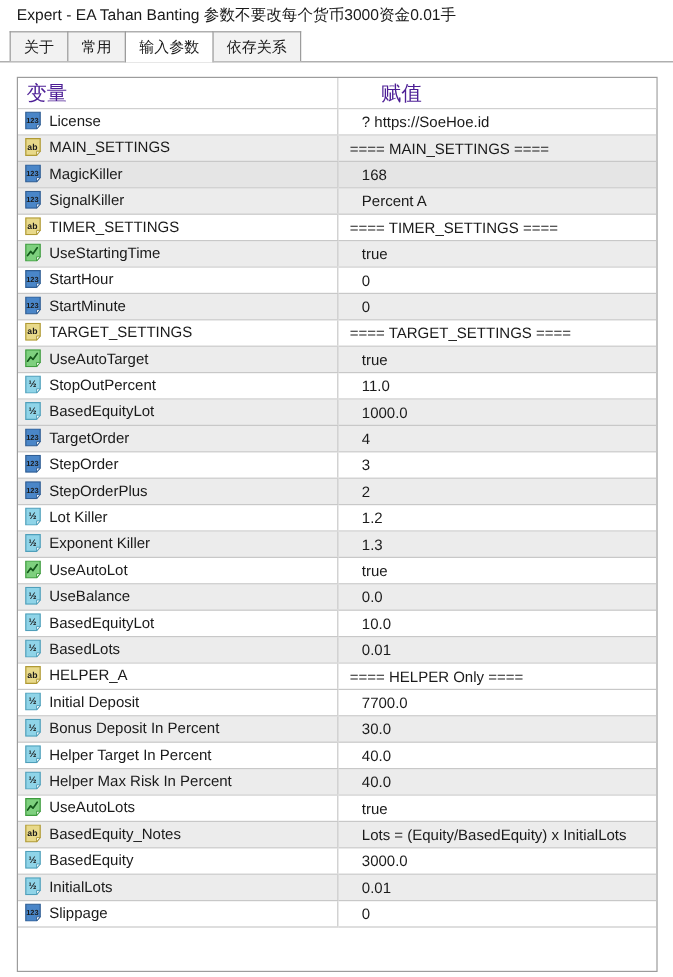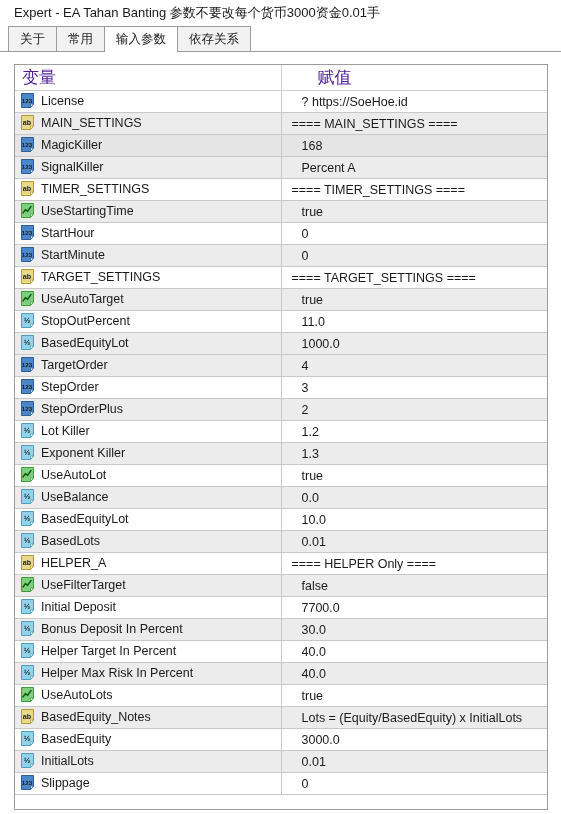--- a/index.html
+++ b/index.html
@@ -491,105 +491,90 @@
                   <path d="M1.5 0.5 H13.5 V11 L10.5 14.5 H1.5 Z" fill="#e8d98a" stroke="#b09a34" stroke-width="1"></path>
                   <path d="M13.5 11 L10.5 11 L10.5 14.5 Z" fill="#ffffff" stroke="#b09a34" stroke-width="0.8"></path>
                   <text x="7" y="9.6" text-anchor="middle" font-family="Liberation Sans, sans-serif" font-size="7.2" font-weight="bold" fill="#1b1b1b">ab</text>
                 </svg>
               </span>
               <span class="var-label">HELPER_A</span>
             </div>
           </td>
           <td class="cell-val sep">==== HELPER Only ====</td>
         </tr>
-        <tr class="even">
+        <tr class="odd">
+          <td class="cell-var">
+            <div class="var-inner">
+              <span class="type-icon">
+                <svg width="15" height="15" viewBox="0 0 15 15">
+                  <path d="M1.5 0.5 H13.5 V11 L10.5 14.5 H1.5 Z" fill="#8fd4e8" stroke="#4f9fba" stroke-width="1"></path>
+                  <path d="M13.5 11 L10.5 11 L10.5 14.5 Z" fill="#ffffff" stroke="#4f9fba" stroke-width="0.8"></path>
+                  <text x="7" y="9.8" text-anchor="middle" font-family="Liberation Sans, sans-serif" font-size="8" font-weight="bold" fill="#1b1b1b">½</text>
+                </svg>
+              </span>
+              <span class="var-label">Initial Deposit</span>
+            </div>
+          </td>
+          <td class="cell-val">7700.0</td>
+        </tr>
+        <tr class="even">
+          <td class="cell-var">
+            <div class="var-inner">
+              <span class="type-icon">
+                <svg width="15" height="15" viewBox="0 0 15 15">
+                  <path d="M1.5 0.5 H13.5 V11 L10.5 14.5 H1.5 Z" fill="#8fd4e8" stroke="#4f9fba" stroke-width="1"></path>
+                  <path d="M13.5 11 L10.5 11 L10.5 14.5 Z" fill="#ffffff" stroke="#4f9fba" stroke-width="0.8"></path>
+                  <text x="7" y="9.8" text-anchor="middle" font-family="Liberation Sans, sans-serif" font-size="8" font-weight="bold" fill="#1b1b1b">½</text>
+                </svg>
+              </span>
+              <span class="var-label">Bonus Deposit In Percent</span>
+            </div>
+          </td>
+          <td class="cell-val">30.0</td>
+        </tr>
+        <tr class="odd">
+          <td class="cell-var">
+            <div class="var-inner">
+              <span class="type-icon">
+                <svg width="15" height="15" viewBox="0 0 15 15">
+                  <path d="M1.5 0.5 H13.5 V11 L10.5 14.5 H1.5 Z" fill="#8fd4e8" stroke="#4f9fba" stroke-width="1"></path>
+                  <path d="M13.5 11 L10.5 11 L10.5 14.5 Z" fill="#ffffff" stroke="#4f9fba" stroke-width="0.8"></path>
+                  <text x="7" y="9.8" text-anchor="middle" font-family="Liberation Sans, sans-serif" font-size="8" font-weight="bold" fill="#1b1b1b">½</text>
+                </svg>
+              </span>
+              <span class="var-label">Helper Target In Percent</span>
+            </div>
+          </td>
+          <td class="cell-val">40.0</td>
+        </tr>
+        <tr class="even">
+          <td class="cell-var">
+            <div class="var-inner">
+              <span class="type-icon">
+                <svg width="15" height="15" viewBox="0 0 15 15">
+                  <path d="M1.5 0.5 H13.5 V11 L10.5 14.5 H1.5 Z" fill="#8fd4e8" stroke="#4f9fba" stroke-width="1"></path>
+                  <path d="M13.5 11 L10.5 11 L10.5 14.5 Z" fill="#ffffff" stroke="#4f9fba" stroke-width="0.8"></path>
+                  <text x="7" y="9.8" text-anchor="middle" font-family="Liberation Sans, sans-serif" font-size="8" font-weight="bold" fill="#1b1b1b">½</text>
+                </svg>
+              </span>
+              <span class="var-label">Helper Max Risk In Percent</span>
+            </div>
+          </td>
+          <td class="cell-val">40.0</td>
+        </tr>
+        <tr class="odd">
           <td class="cell-var">
             <div class="var-inner">
               <span class="type-icon">
                 <svg width="15" height="15" viewBox="0 0 15 15">
                   <path d="M1.5 0.5 H13.5 V11 L10.5 14.5 H1.5 Z" fill="#7ed07e" stroke="#3e9c3e" stroke-width="1"></path>
                   <path d="M13.5 11 L10.5 11 L10.5 14.5 Z" fill="#ffffff" stroke="#3e9c3e" stroke-width="0.8"></path>
                   <polyline points="3,10 5.5,6.5 7.5,8.5 11,3.5" fill="none" stroke="#14571b" stroke-width="1.4" stroke-linejoin="round" stroke-linecap="round"></polyline>
                 </svg>
               </span>
-              <span class="var-label">UseFilterTarget</span>
-            </div>
-          </td>
-          <td class="cell-val">false</td>
-        </tr>
-        <tr class="odd">
-          <td class="cell-var">
-            <div class="var-inner">
-              <span class="type-icon">
-                <svg width="15" height="15" viewBox="0 0 15 15">
-                  <path d="M1.5 0.5 H13.5 V11 L10.5 14.5 H1.5 Z" fill="#8fd4e8" stroke="#4f9fba" stroke-width="1"></path>
-                  <path d="M13.5 11 L10.5 11 L10.5 14.5 Z" fill="#ffffff" stroke="#4f9fba" stroke-width="0.8"></path>
-                  <text x="7" y="9.8" text-anchor="middle" font-family="Liberation Sans, sans-serif" font-size="8" font-weight="bold" fill="#1b1b1b">½</text>
-                </svg>
-              </span>
-              <span class="var-label">Initial Deposit</span>
-            </div>
-          </td>
-          <td class="cell-val">7700.0</td>
-        </tr>
-        <tr class="even">
-          <td class="cell-var">
-            <div class="var-inner">
-              <span class="type-icon">
-                <svg width="15" height="15" viewBox="0 0 15 15">
-                  <path d="M1.5 0.5 H13.5 V11 L10.5 14.5 H1.5 Z" fill="#8fd4e8" stroke="#4f9fba" stroke-width="1"></path>
-                  <path d="M13.5 11 L10.5 11 L10.5 14.5 Z" fill="#ffffff" stroke="#4f9fba" stroke-width="0.8"></path>
-                  <text x="7" y="9.8" text-anchor="middle" font-family="Liberation Sans, sans-serif" font-size="8" font-weight="bold" fill="#1b1b1b">½</text>
-                </svg>
-              </span>
-              <span class="var-label">Bonus Deposit In Percent</span>
-            </div>
-          </td>
-          <td class="cell-val">30.0</td>
-        </tr>
-        <tr class="odd">
-          <td class="cell-var">
-            <div class="var-inner">
-              <span class="type-icon">
-                <svg width="15" height="15" viewBox="0 0 15 15">
-                  <path d="M1.5 0.5 H13.5 V11 L10.5 14.5 H1.5 Z" fill="#8fd4e8" stroke="#4f9fba" stroke-width="1"></path>
-                  <path d="M13.5 11 L10.5 11 L10.5 14.5 Z" fill="#ffffff" stroke="#4f9fba" stroke-width="0.8"></path>
-                  <text x="7" y="9.8" text-anchor="middle" font-family="Liberation Sans, sans-serif" font-size="8" font-weight="bold" fill="#1b1b1b">½</text>
-                </svg>
-              </span>
-              <span class="var-label">Helper Target In Percent</span>
-            </div>
-          </td>
-          <td class="cell-val">40.0</td>
-        </tr>
-        <tr class="even">
-          <td class="cell-var">
-            <div class="var-inner">
-              <span class="type-icon">
-                <svg width="15" height="15" viewBox="0 0 15 15">
-                  <path d="M1.5 0.5 H13.5 V11 L10.5 14.5 H1.5 Z" fill="#8fd4e8" stroke="#4f9fba" stroke-width="1"></path>
-                  <path d="M13.5 11 L10.5 11 L10.5 14.5 Z" fill="#ffffff" stroke="#4f9fba" stroke-width="0.8"></path>
-                  <text x="7" y="9.8" text-anchor="middle" font-family="Liberation Sans, sans-serif" font-size="8" font-weight="bold" fill="#1b1b1b">½</text>
-                </svg>
-              </span>
-              <span class="var-label">Helper Max Risk In Percent</span>
-            </div>
-          </td>
-          <td class="cell-val">40.0</td>
-        </tr>
-        <tr class="odd">
-          <td class="cell-var">
-            <div class="var-inner">
-              <span class="type-icon">
-                <svg width="15" height="15" viewBox="0 0 15 15">
-                  <path d="M1.5 0.5 H13.5 V11 L10.5 14.5 H1.5 Z" fill="#7ed07e" stroke="#3e9c3e" stroke-width="1"></path>
-                  <path d="M13.5 11 L10.5 11 L10.5 14.5 Z" fill="#ffffff" stroke="#3e9c3e" stroke-width="0.8"></path>
-                  <polyline points="3,10 5.5,6.5 7.5,8.5 11,3.5" fill="none" stroke="#14571b" stroke-width="1.4" stroke-linejoin="round" stroke-linecap="round"></polyline>
-                </svg>
-              </span>
               <span class="var-label">UseAutoLots</span>
             </div>
           </td>
           <td class="cell-val">true</td>
         </tr>
         <tr class="even">
           <td class="cell-var">
             <div class="var-inner">
               <span class="type-icon">
                 <svg width="15" height="15" viewBox="0 0 15 15">

